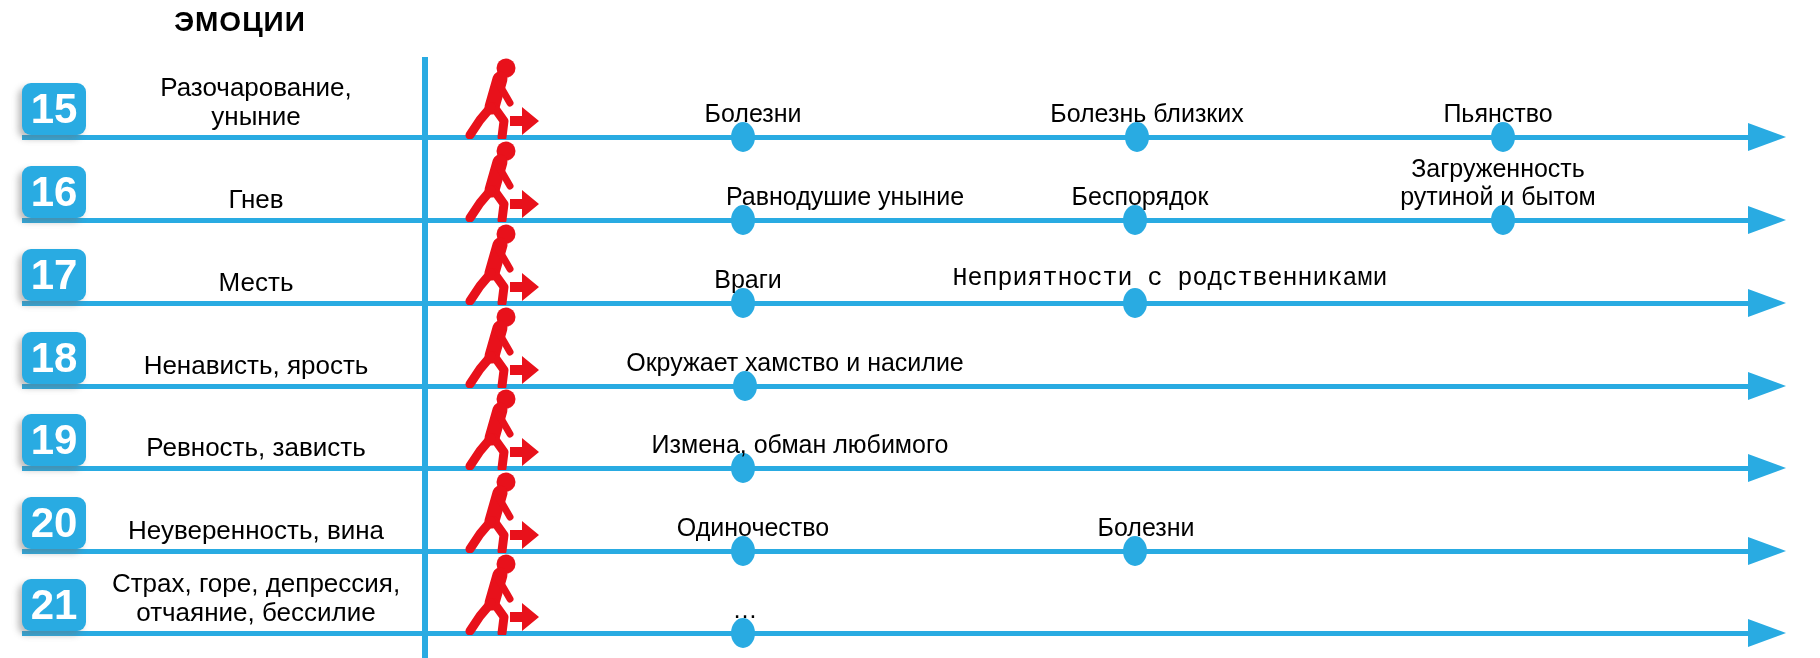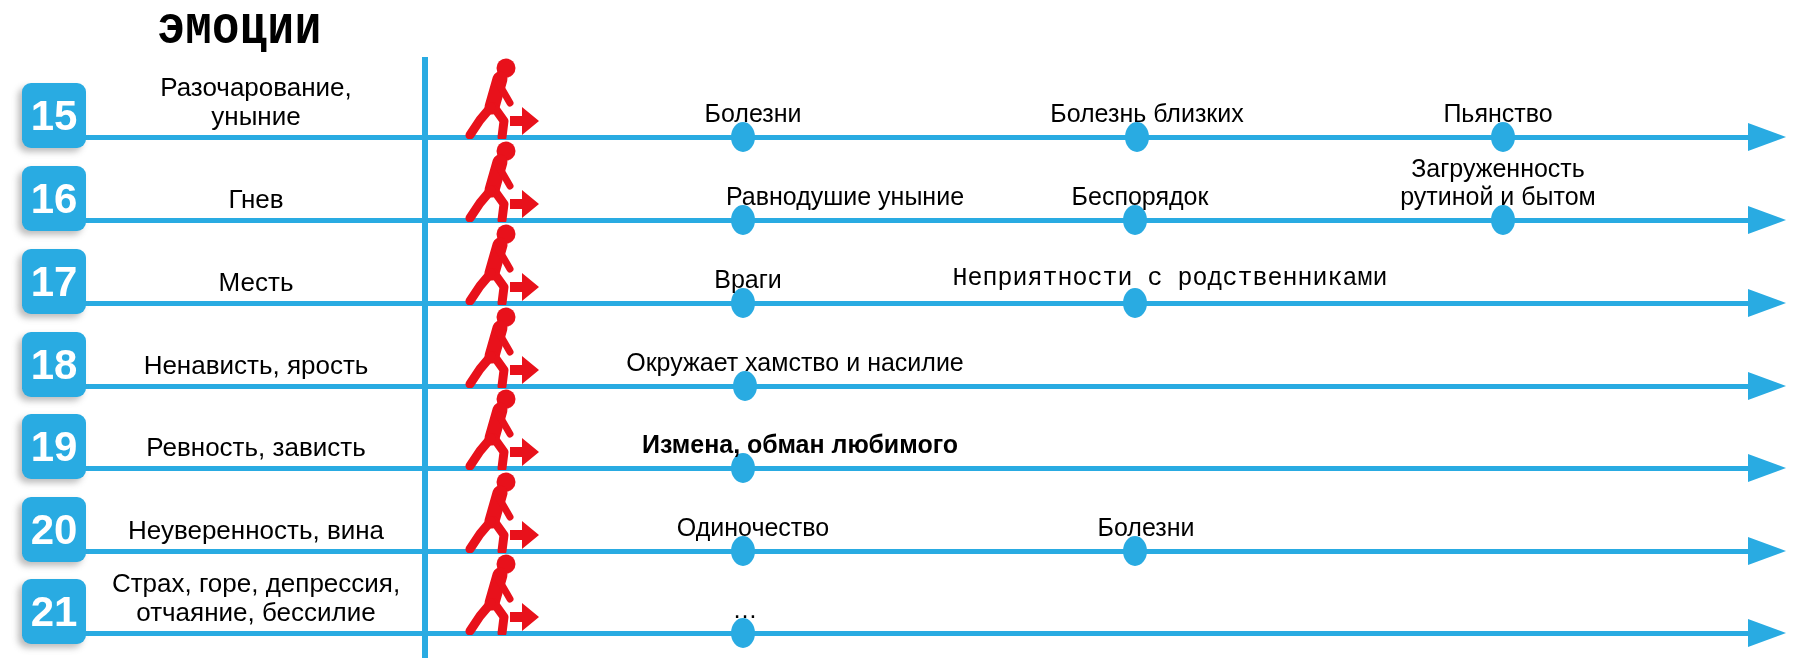--- a/index.html
+++ b/index.html
@@ -5,41 +5,41 @@
   html,body{margin:0;padding:0;background:#ffffff;}
   #stage{
     position:relative;
     width:1820px;height:658px;
     background:#ffffff;
     overflow:hidden;
     font-family:"Liberation Sans", sans-serif;
   }
   .hdr{
     position:absolute;top:6px;
-    font-family:Liberation Mono, monospace;
-    font-weight:bold;font-size:44px;letter-spacing:1px;
+    font-family:Liberation Sans, sans-serif;
+    font-weight:bold;font-size:28px;letter-spacing:1px;
     color:#000;text-align:center;white-space:nowrap;
   }
   #hdr-emotions{left:40px;width:400px;}
   #hdr-events{left:868px;width:400px;}
   .vdivider{
     position:absolute;left:422px;top:57px;width:6px;height:601px;
     background:#29ABE2;
   }
   .rowline{
     position:absolute;left:22px;height:5px;background:#29ABE2;
   }
   .arrowhead{
     position:absolute;width:0;height:0;
     border-top:14px solid transparent;
     border-bottom:14px solid transparent;
     border-left:38px solid #29ABE2;
   }
   .numbox{
-    position:absolute;left:22px;width:64px;height:65px;
+    position:absolute;left:22px;width:64px;height:52px;
     background:#29ABE2;border-radius:9px;
     box-shadow:-4px 4px 6px rgba(110,110,110,0.45);
     color:#fff;font-weight:bold;font-size:42px;
     display:flex;align-items:center;justify-content:center;
   }
   .emolabel{
     position:absolute;left:88px;width:336px;
     text-align:center;font-size:26px;line-height:1.12;
     color:#000;white-space:pre-line;
   }
@@ -124,21 +124,21 @@
       <div class="evdot" style="left: 733px; top: 371px;"></div>
       <div class="evlabel" style="left: 795px; bottom: 282px; text-align: center;">Окружает хамство и насилие</div>
       <div class="rowline" style="top: 466px; width: 1726px;"></div>
       <div class="arrowhead" style="left: 1748px; top: 454px;"></div>
       <div class="numbox" style="top: 414px;">19</div>
       <div class="emolabel" style="bottom: 196px;">Ревность, зависть</div>
       <div class="figwrap" style="left: 462px; top: 388px;"><svg viewBox="0 0 78 82" width="78" height="82">
           <use href="#walker"></use>
         </svg></div>
       <div class="evdot" style="left: 731px; top: 453px;"></div>
-      <div class="evlabel" style="left: 800px; bottom: 200px; font-weight: bold;">Измена, обман любимого</div>
+      <div class="evlabel" style="left: 800px; bottom: 200px;">Измена, обман любимого</div>
       <div class="rowline" style="top: 549px; width: 1726px;"></div>
       <div class="arrowhead" style="left: 1748px; top: 537px;"></div>
       <div class="numbox" style="top: 497px;">20</div>
       <div class="emolabel" style="bottom: 113px;">Неуверенность, вина</div>
       <div class="figwrap" style="left: 462px; top: 471px;"><svg viewBox="0 0 78 82" width="78" height="82">
           <use href="#walker"></use>
         </svg></div>
       <div class="evdot" style="left: 731px; top: 536px;"></div>
       <div class="evlabel" style="left: 753px; bottom: 117px;">Одиночество</div>
       <div class="evdot" style="left: 1123px; top: 536px;"></div>

